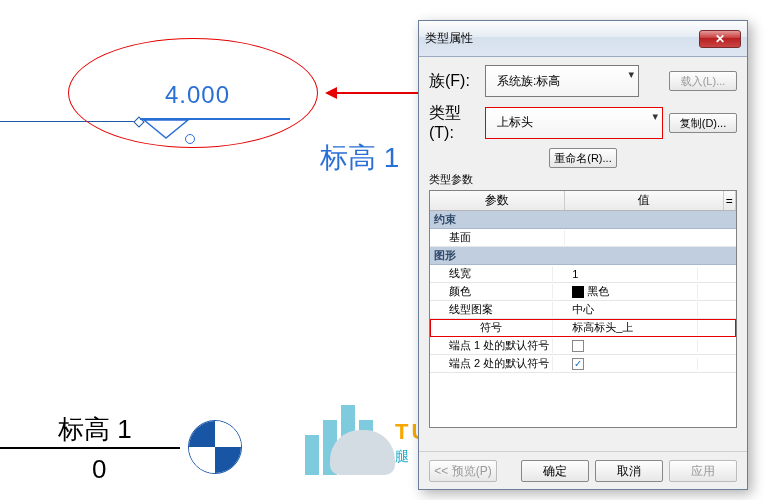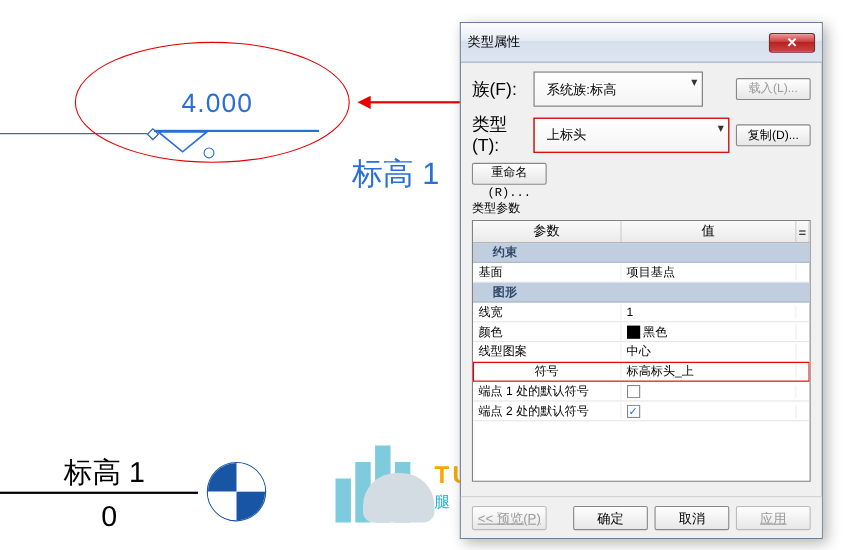--- a/index.html
+++ b/index.html
@@ -52,39 +52,39 @@
   .close-btn { width: 42px; height: 18px; background: linear-gradient(#e59999, #c83b3b 45%, #b82020 46%, #c94545); border: 1px solid #7a2c2c; border-radius: 3px; display:flex; align-items:center; justify-content:center; color:#fff; font-weight:bold; font-size:12px; }
 
   .dialog-body { padding: 8px 10px 10px 10px; position: relative; height: calc(100% - 26px - 38px); }
   .form-row { display: flex; align-items: center; margin-bottom: 6px; gap: 6px; }
   .form-label { width: 50px; font-size: 16px; }
   .combo { flex: 1; height: 32px; border: 1px solid #7a7a7a; background: linear-gradient(#fff,#f4f4f4); display: flex; align-items: center; padding: 0 11px; position: relative; font-size: 12px; }
   .combo::after { content: "▾"; position: absolute; right: 4px; top: 2px; font-size: 11px; color: #333; }
   .combo.red-outline { outline: 1.5px solid #e60000; outline-offset: -1px; }
   .side-btn { width: 68px; height: 20px; border: 1px solid #888; background: linear-gradient(#fefefe,#e7e7e7); font-size: 11px; text-align: center; line-height: 18px; border-radius: 2px; }
   .side-btn.disabled { color: #9a9a9a; margin-left: 24px; }
-  .rename-row { display: flex; justify-content: flex-start; margin-bottom: 14px; font-family: Liberation Mono, monospace; }
+  .rename-row { display: flex; justify-content: center; margin-bottom: 4px; }
 
   .section-label { font-size: 11px; margin: 4px 0 3px 0; }
   .param-table-wrap { border: 1px solid #828282; height: 238px; background: #fff; overflow: hidden; position: relative; }
   .pt-head { display: flex; height: 20px; background: linear-gradient(#fbfbfb,#eaeaea); border-bottom: 1px solid #b5b5b5; font-size: 12px; }
   .pt-head .hcell { border-right: 1px solid #ccc; display: flex; align-items: center; justify-content: center; }
   .hc-param { width: 44%; text-align: center; } .hc-val { width: 52%; } .hc-eq { width: 4%; font-size: 12px; }
   .pt-row { display: flex; height: 18px; border-bottom: 1px solid #e6e6e6; font-size: 11px; align-items: center; }
-  .pt-row .pcell { padding: 0 5px; overflow: hidden; white-space: nowrap; }
+  .pt-row .pcell { padding: 0 19px; overflow: hidden; white-space: nowrap; }
   .pc-param { width: 44%; border-right: 1px solid #eee; } .pc-val { width: 52%; border-right: 1px solid #eee; display: flex; align-items: center; gap: 3px; } .pc-eq { width: 4%; }
-  .group-row { background: #c0cee0; font-weight: bold; color: #304a6a; height: 18px; display:flex; align-items:center; padding-left: 18px; font-size: 11px; border-bottom: 1px solid #a8b8cc; position:relative; }
+  .group-row { background: #c0cee0; font-weight: bold; color: #304a6a; height: 18px; display:flex; align-items:center; padding-left: 4px; font-size: 11px; border-bottom: 1px solid #a8b8cc; position:relative; }
   .group-row::after { content: ""; position: absolute; right: 3px; top: 3px; width: 12px; height: 12px; }
   .red-box { outline: 1.5px solid #e60000; outline-offset: -1px; text-align: center; }
   .checkbox { width: 12px; height: 12px; border: 1px solid #888; background: #fff; display:inline-flex; align-items:center; justify-content:center; font-size:10px; color:#1a6fc0; }
   .swatch { width: 12px; height: 12px; background: #000; display: inline-block; }
 
   .dialog-footer { position: absolute; left: 0; bottom: 0; right: 0; height: 38px; border-top: 1px solid #d0d0d0; background: #f0f0f0; display: flex; justify-content: flex-end; align-items: center; gap: 6px; padding: 0 10px; }
   .foot-btn { width: 68px; height: 22px; border: 1px solid #888; background: linear-gradient(#fefefe,#e7e7e7); font-size: 12px; text-align: center; line-height: 20px; border-radius: 2px; }
-  .foot-btn.disabled { color:#9a9a9a; border-color:#bbb;text-decoration:underline; }
+  .foot-btn.disabled { color:#9a9a9a; border-color:#bbb; }
 </style>
 </head>
 <body>
 
 <div class="drawing">
   <div class="blue-line-top"></div>
 
   <div class="level2">
     <div class="level2-value">4.000</div>
     <div class="level2-line"></div>
@@ -160,21 +160,20 @@
     <div class="param-table-wrap">
       <div class="pt-head">
         <div class="hcell hc-param">参数</div>
         <div class="hcell hc-val">值</div>
         <div class="hcell hc-eq">=</div>
       </div>
 
       <div class="group-row">约束</div>
       <div class="pt-row">
         <div class="pcell pc-param">基面</div>
-        <div class="pcell pc-val">项目基点</div>
         <div class="pcell pc-eq"></div>
       </div>
 
       <div class="group-row">图形</div>
       <div class="pt-row">
         <div class="pcell pc-param">线宽</div>
         <div class="pcell pc-val">1</div>
         <div class="pcell pc-eq"></div>
       </div>
       <div class="pt-row">

